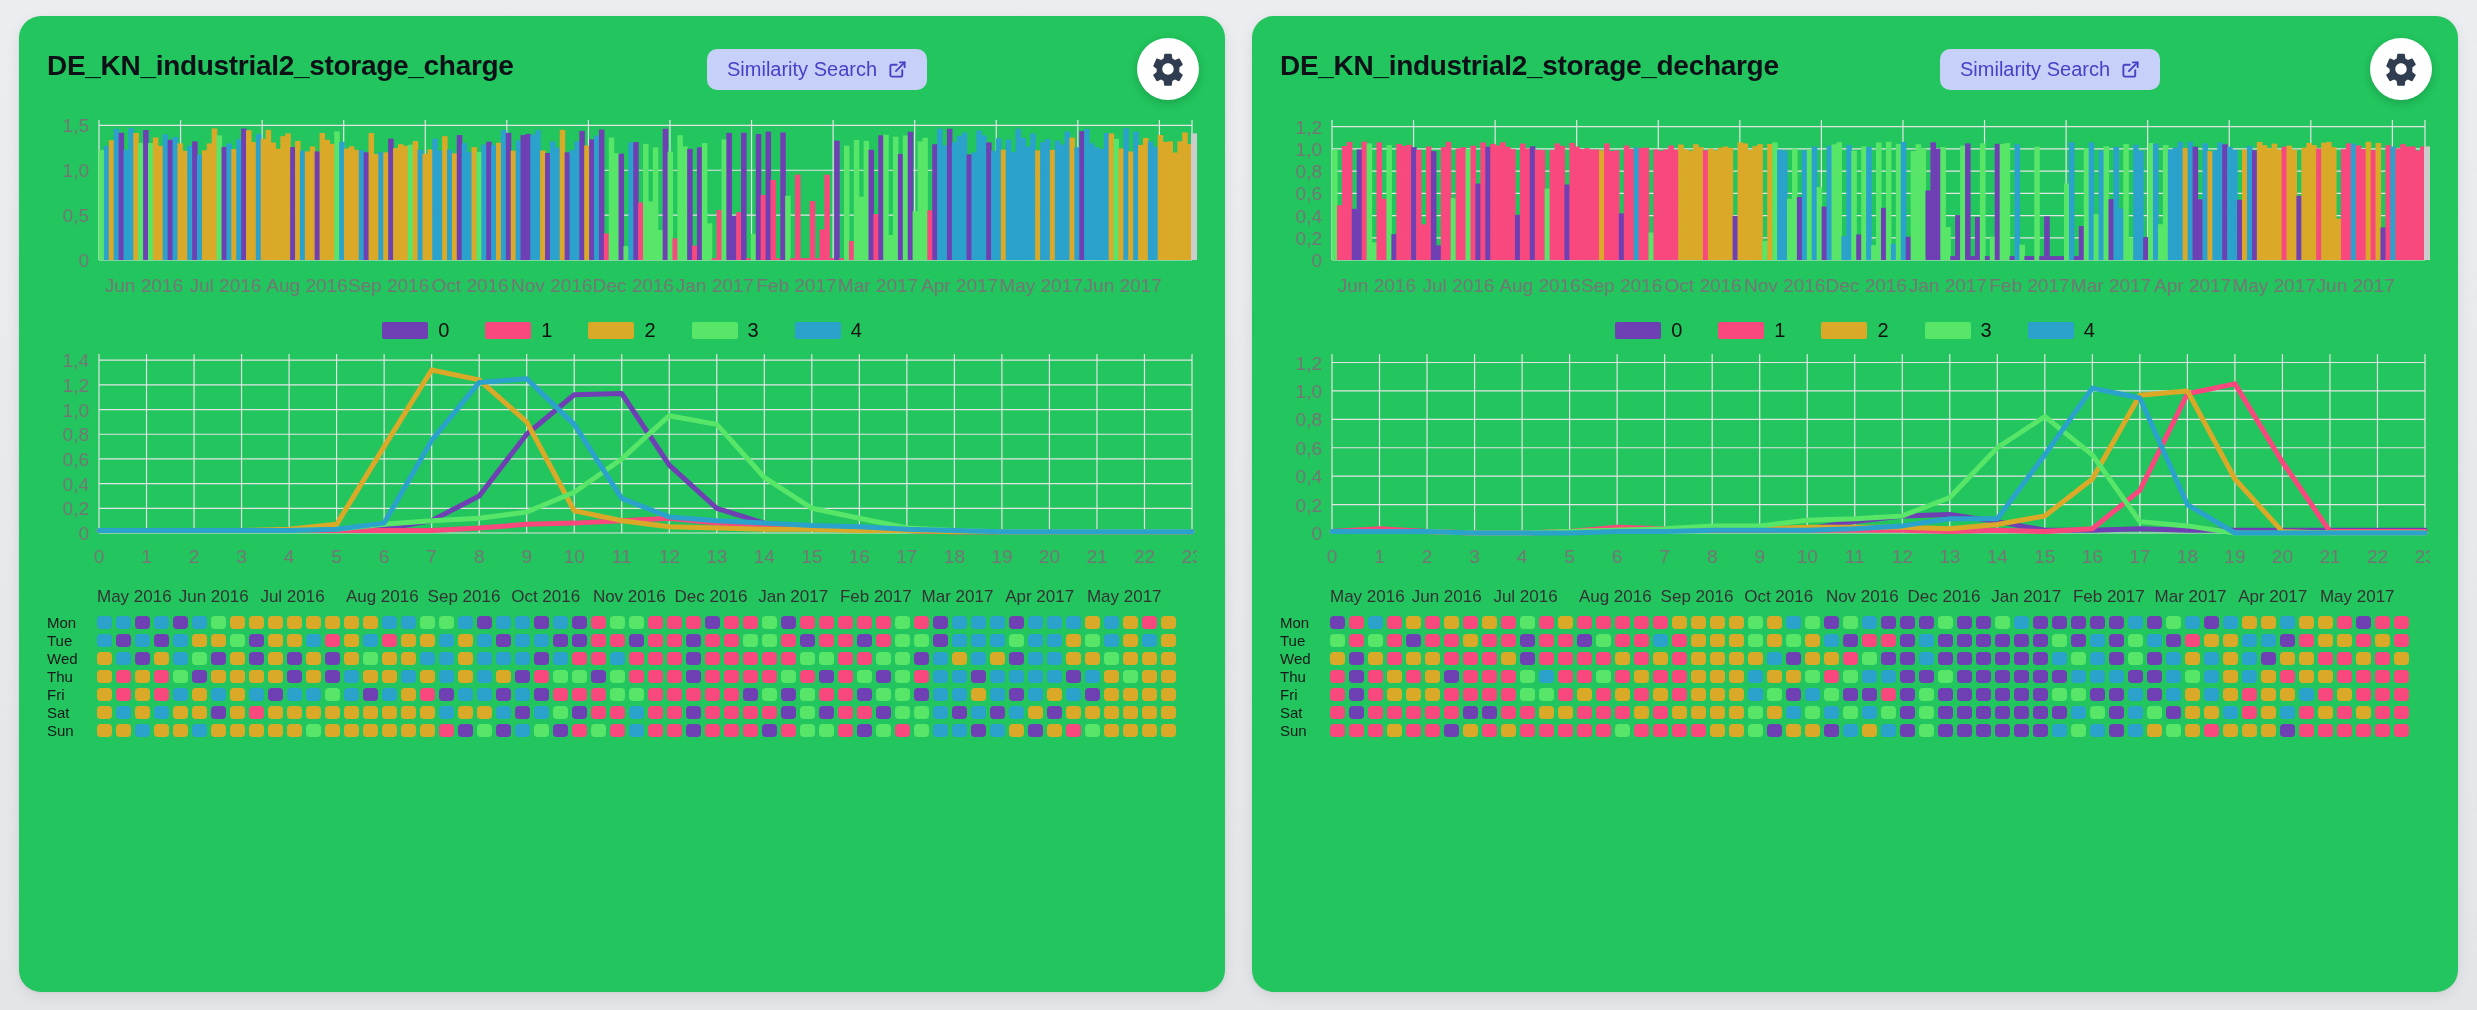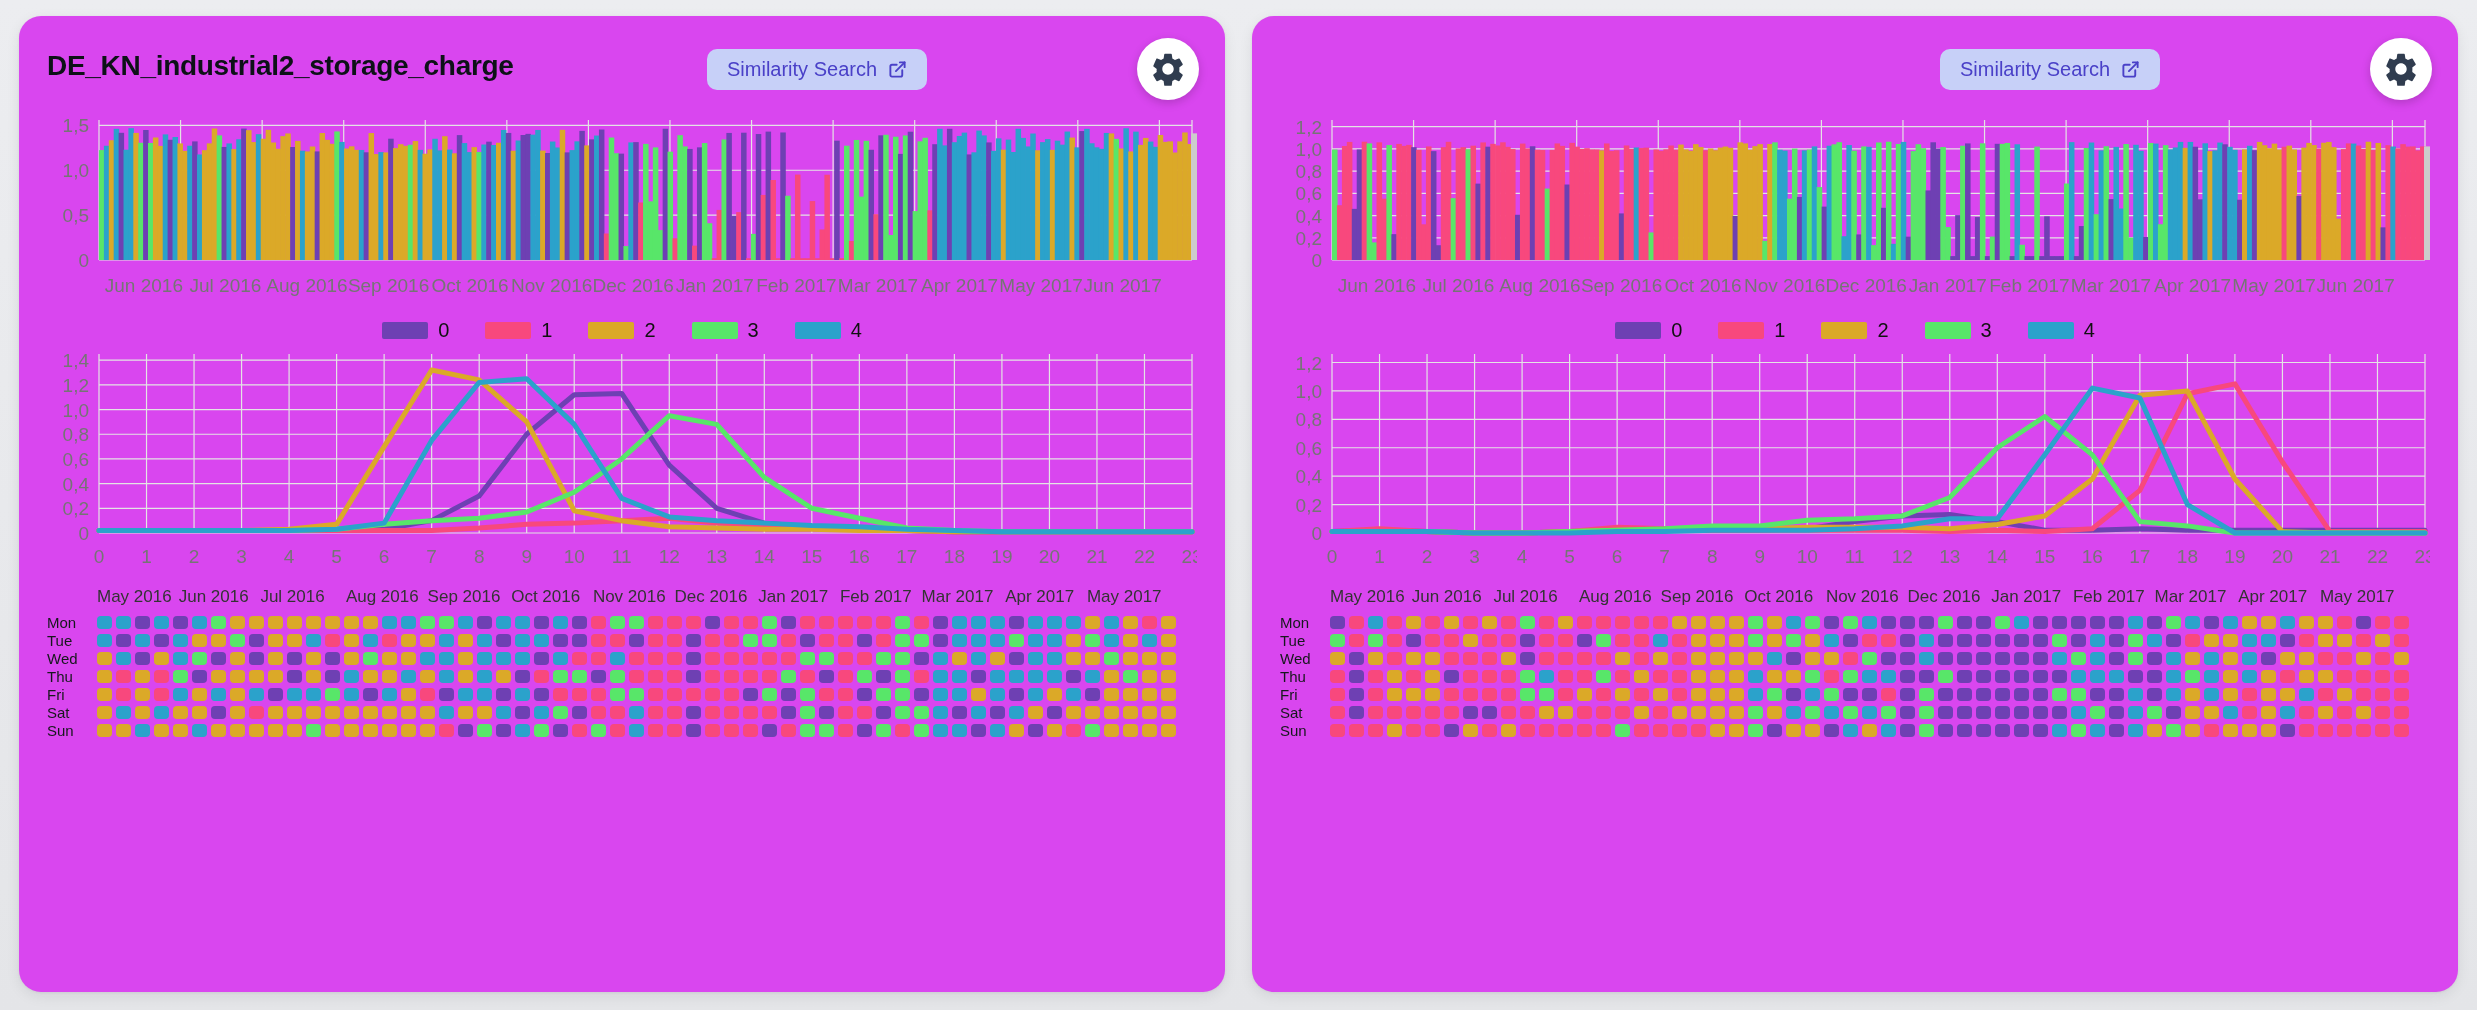--- a/index.html
+++ b/index.html
@@ -4,21 +4,21 @@
 <style>
   html,body{margin:0;padding:0;}
   body{
     width:2477px;height:1010px;
     background:linear-gradient(#eceDf0,#e4e5e8);
     font-family:"Liberation Sans",sans-serif;
     overflow:hidden;position:relative;
   }
   .card{
     position:absolute;top:16px;width:1206px;height:976px;
-    background:#d946ef;border-radius:22px;
+    background:#22c55e;border-radius:22px;
     box-shadow:0 4px 14px rgba(25,30,40,.08),0 1px 3px rgba(25,30,40,.06);
   }
   .card[data-card="0"]{left:19px}
   .card[data-card="1"]{left:1252px}
   .header{position:relative;height:96px}
   .title{
     position:absolute;left:28px;top:34px;margin:0;
     font-size:28px;font-weight:bold;color:#0d1117;letter-spacing:-.3px;
   }
   .sim-btn{
@@ -861,20 +861,21 @@
           <span class="hm-cell" style="background: rgb(219, 169, 40);"></span>
           <span class="hm-cell" style="background: rgb(219, 169, 40);"></span>
           <span class="hm-cell" style="background: rgb(219, 169, 40);"></span>
         </div>
       </div>
   </div>
 </div>
 
 <div class="card" data-card="1">
   <div class="header">
+    <h1 class="title">DE_KN_industrial2_storage_decharge</h1>
     <button class="sim-btn">
       <span>Similarity Search</span>
       <svg width="19" height="19" viewBox="0 0 24 24" fill="none" stroke-width="2.4" stroke-linecap="round" stroke-linejoin="round">
           <path d="M18 13v6a2 2 0 0 1-2 2H5a2 2 0 0 1-2-2V8a2 2 0 0 1 2-2h6"></path>
           <polyline points="15 3 21 3 21 9"></polyline>
           <line x1="10" y1="14" x2="21" y2="3"></line>
         </svg>
     </button>
     <button class="gear-btn">
       <svg width="38" height="38" viewBox="0 0 24 24" fill="#303c4f">

